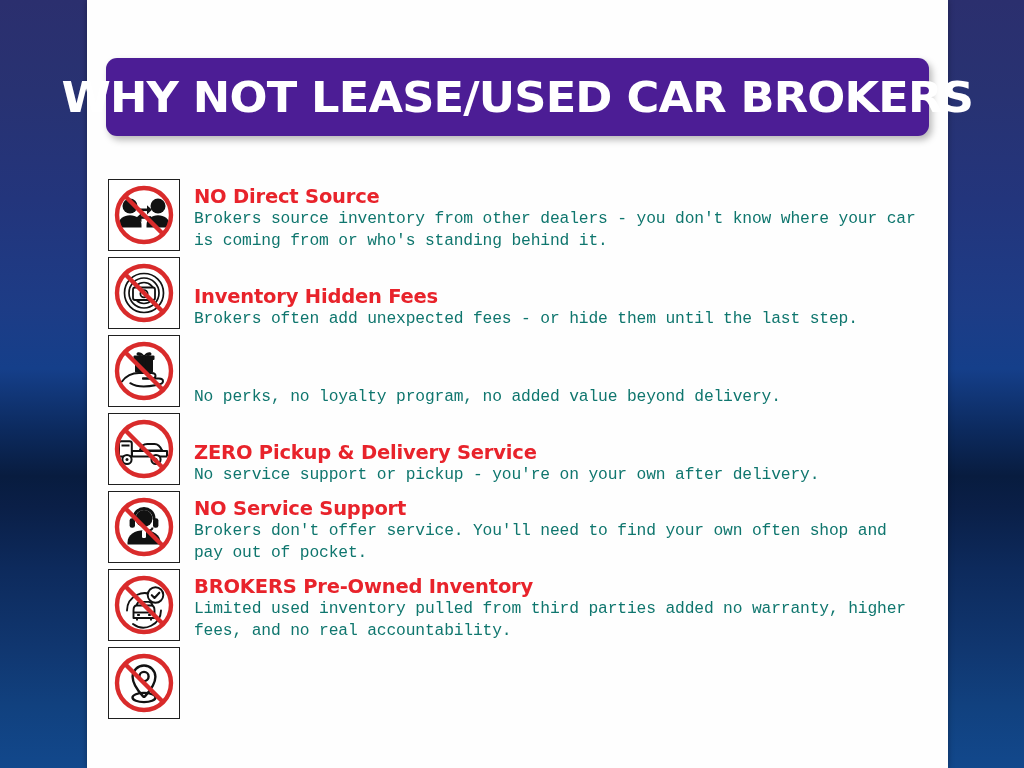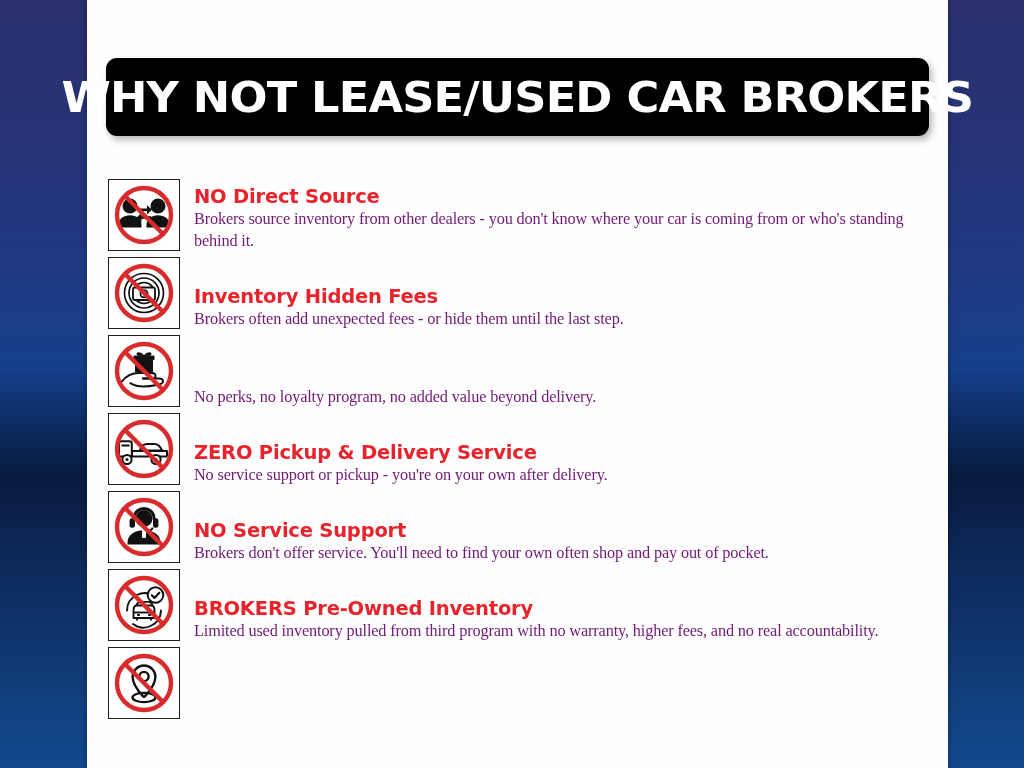--- a/index.html
+++ b/index.html
@@ -45,21 +45,21 @@
   .banner-wrap {
     position: absolute;
     left: 19px;
     top: 58px;
     width: 823px;
     height: 78px;
   }
   .banner {
     width: 100%;
     height: 100%;
-    background: #000000;
+    background: #4c1d95;
     border-radius: 11px;
     display: flex;
     align-items: center;
     justify-content: center;
     box-shadow: 3px 4px 7px rgba(0,0,0,0.28);
   }
   .banner-title {
     color: #ffffff;
     font-family: "DejaVu Sans", sans-serif;
     font-weight: bold;
@@ -102,22 +102,22 @@
   .row-title {
     color: #e8232b;
     font-family: "DejaVu Sans", sans-serif;
     font-weight: bold;
     font-size: 19.5px;
     line-height: 23px;
     letter-spacing: -0.2px;
     white-space: nowrap;
   }
   .row-desc {
-    color: #701a75;
-    font-family: Liberation Serif, serif;
+    color: #0f766e;
+    font-family: Liberation Mono, monospace;
     font-size: 16.3px;
     line-height: 21.5px;
     letter-spacing: -0.15px;
     max-width: 730px;
   }
 </style>
 </head>
 <body>
 
 <div class="card">
@@ -268,21 +268,21 @@
             <rect x="35" y="40" width="3" height="2" rx="0.7"></rect>
           </g>
           <circle cx="42.5" cy="21" r="7.8" fill="#ffffff" stroke="#111111" stroke-width="1.9"></circle>
           <path d="M38.8 21.2l2.7 2.8 4.8-5.3" fill="none" stroke="#111111" stroke-width="2.1" stroke-linecap="round" stroke-linejoin="round"></path>
           <circle cx="31" cy="31" r="27" fill="none" stroke="#d92b2b" stroke-width="4.4"></circle>
           <line x1="11.5" y1="11.5" x2="50.5" y2="50.5" stroke="#d92b2b" stroke-width="4.4"></line>
         </svg>
       </div>
       <div class="row-text">
         <div class="row-title">BROKERS Pre-Owned Inventory</div>
-        <div class="row-desc">Limited used inventory pulled from third program with no warranty, higher fees, and no real accountability.</div>
+        <div class="row-desc">Limited used inventory pulled from third parties added no warranty, higher fees, and no real accountability.</div>
       </div>
     </div>
 
     <div class="row">
       <div class="icon-box">
         <svg width="62" height="62" viewBox="0 0 62 62">
           <path d="M31 13.5c-6.3 0-11.4 5-11.4 11.2 0 8.2 9.4 18.5 10.5 19.7.5.5 1.3.5 1.8 0 1.1-1.2 10.5-11.5 10.5-19.7 0-6.2-5.1-11.2-11.4-11.2z" fill="none" stroke="#111111" stroke-width="2.4" stroke-linejoin="round"></path>
           <circle cx="31" cy="24.5" r="4.6" fill="none" stroke="#111111" stroke-width="2.4"></circle>
           <ellipse cx="31" cy="45.5" rx="11.5" ry="4.6" fill="none" stroke="#111111" stroke-width="2.4"></ellipse>
           <circle cx="31" cy="31" r="27" fill="none" stroke="#d92b2b" stroke-width="4.4"></circle>

